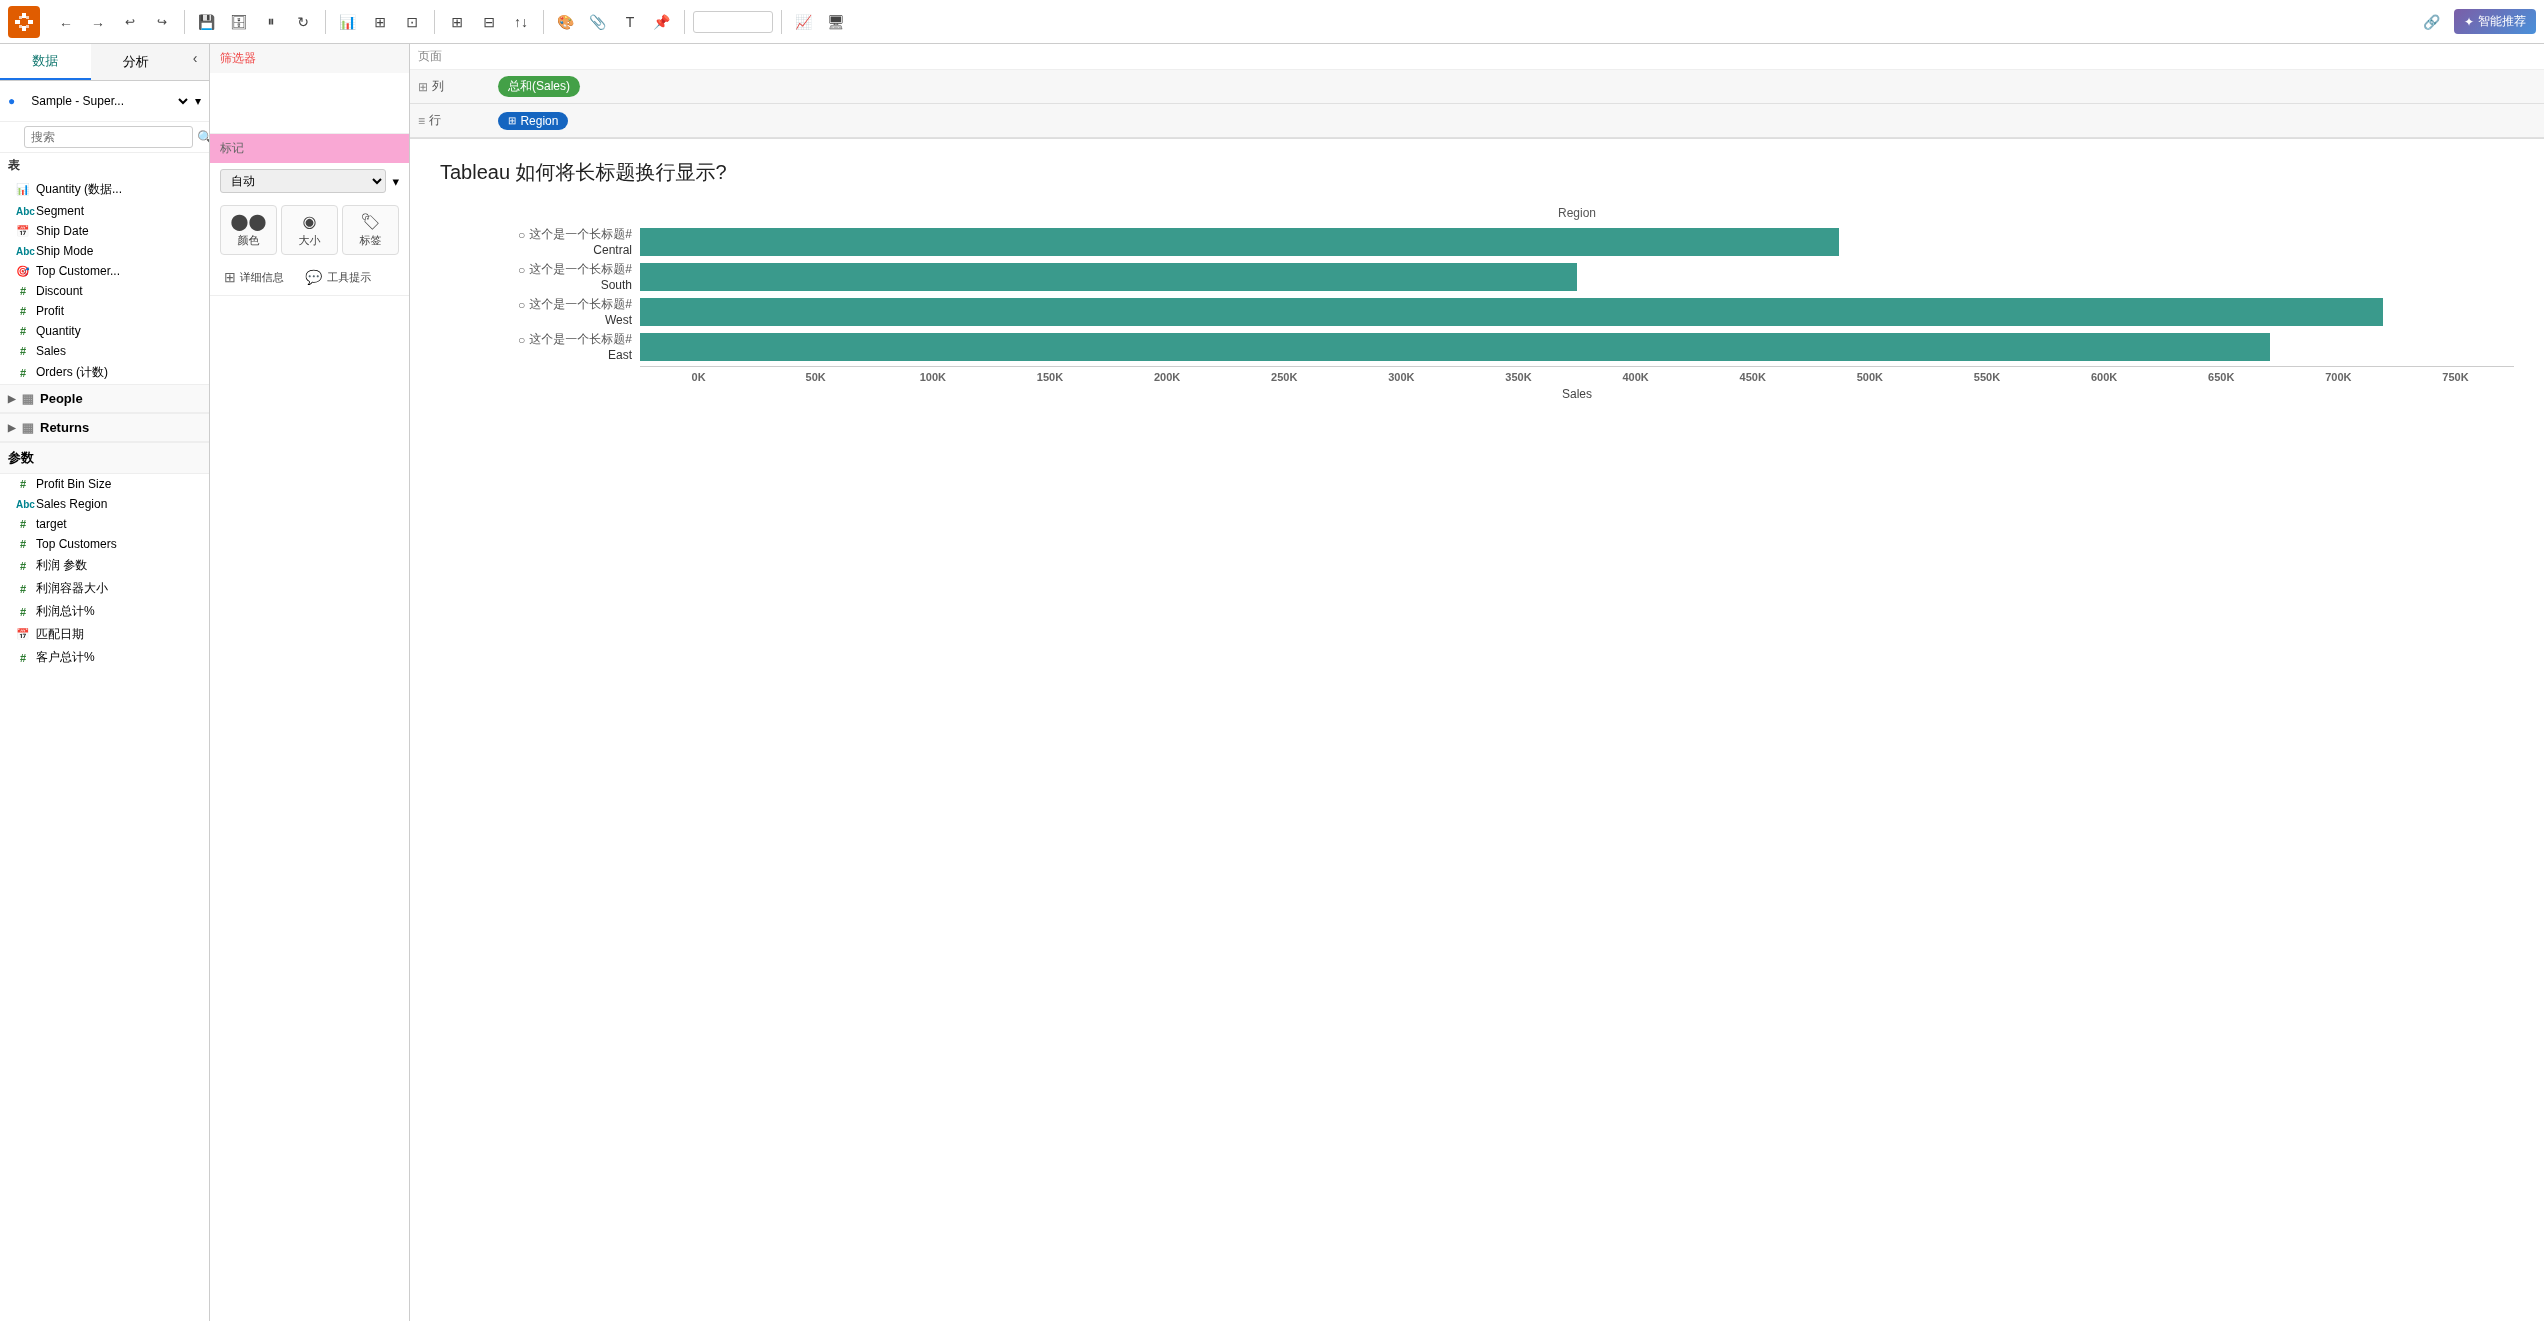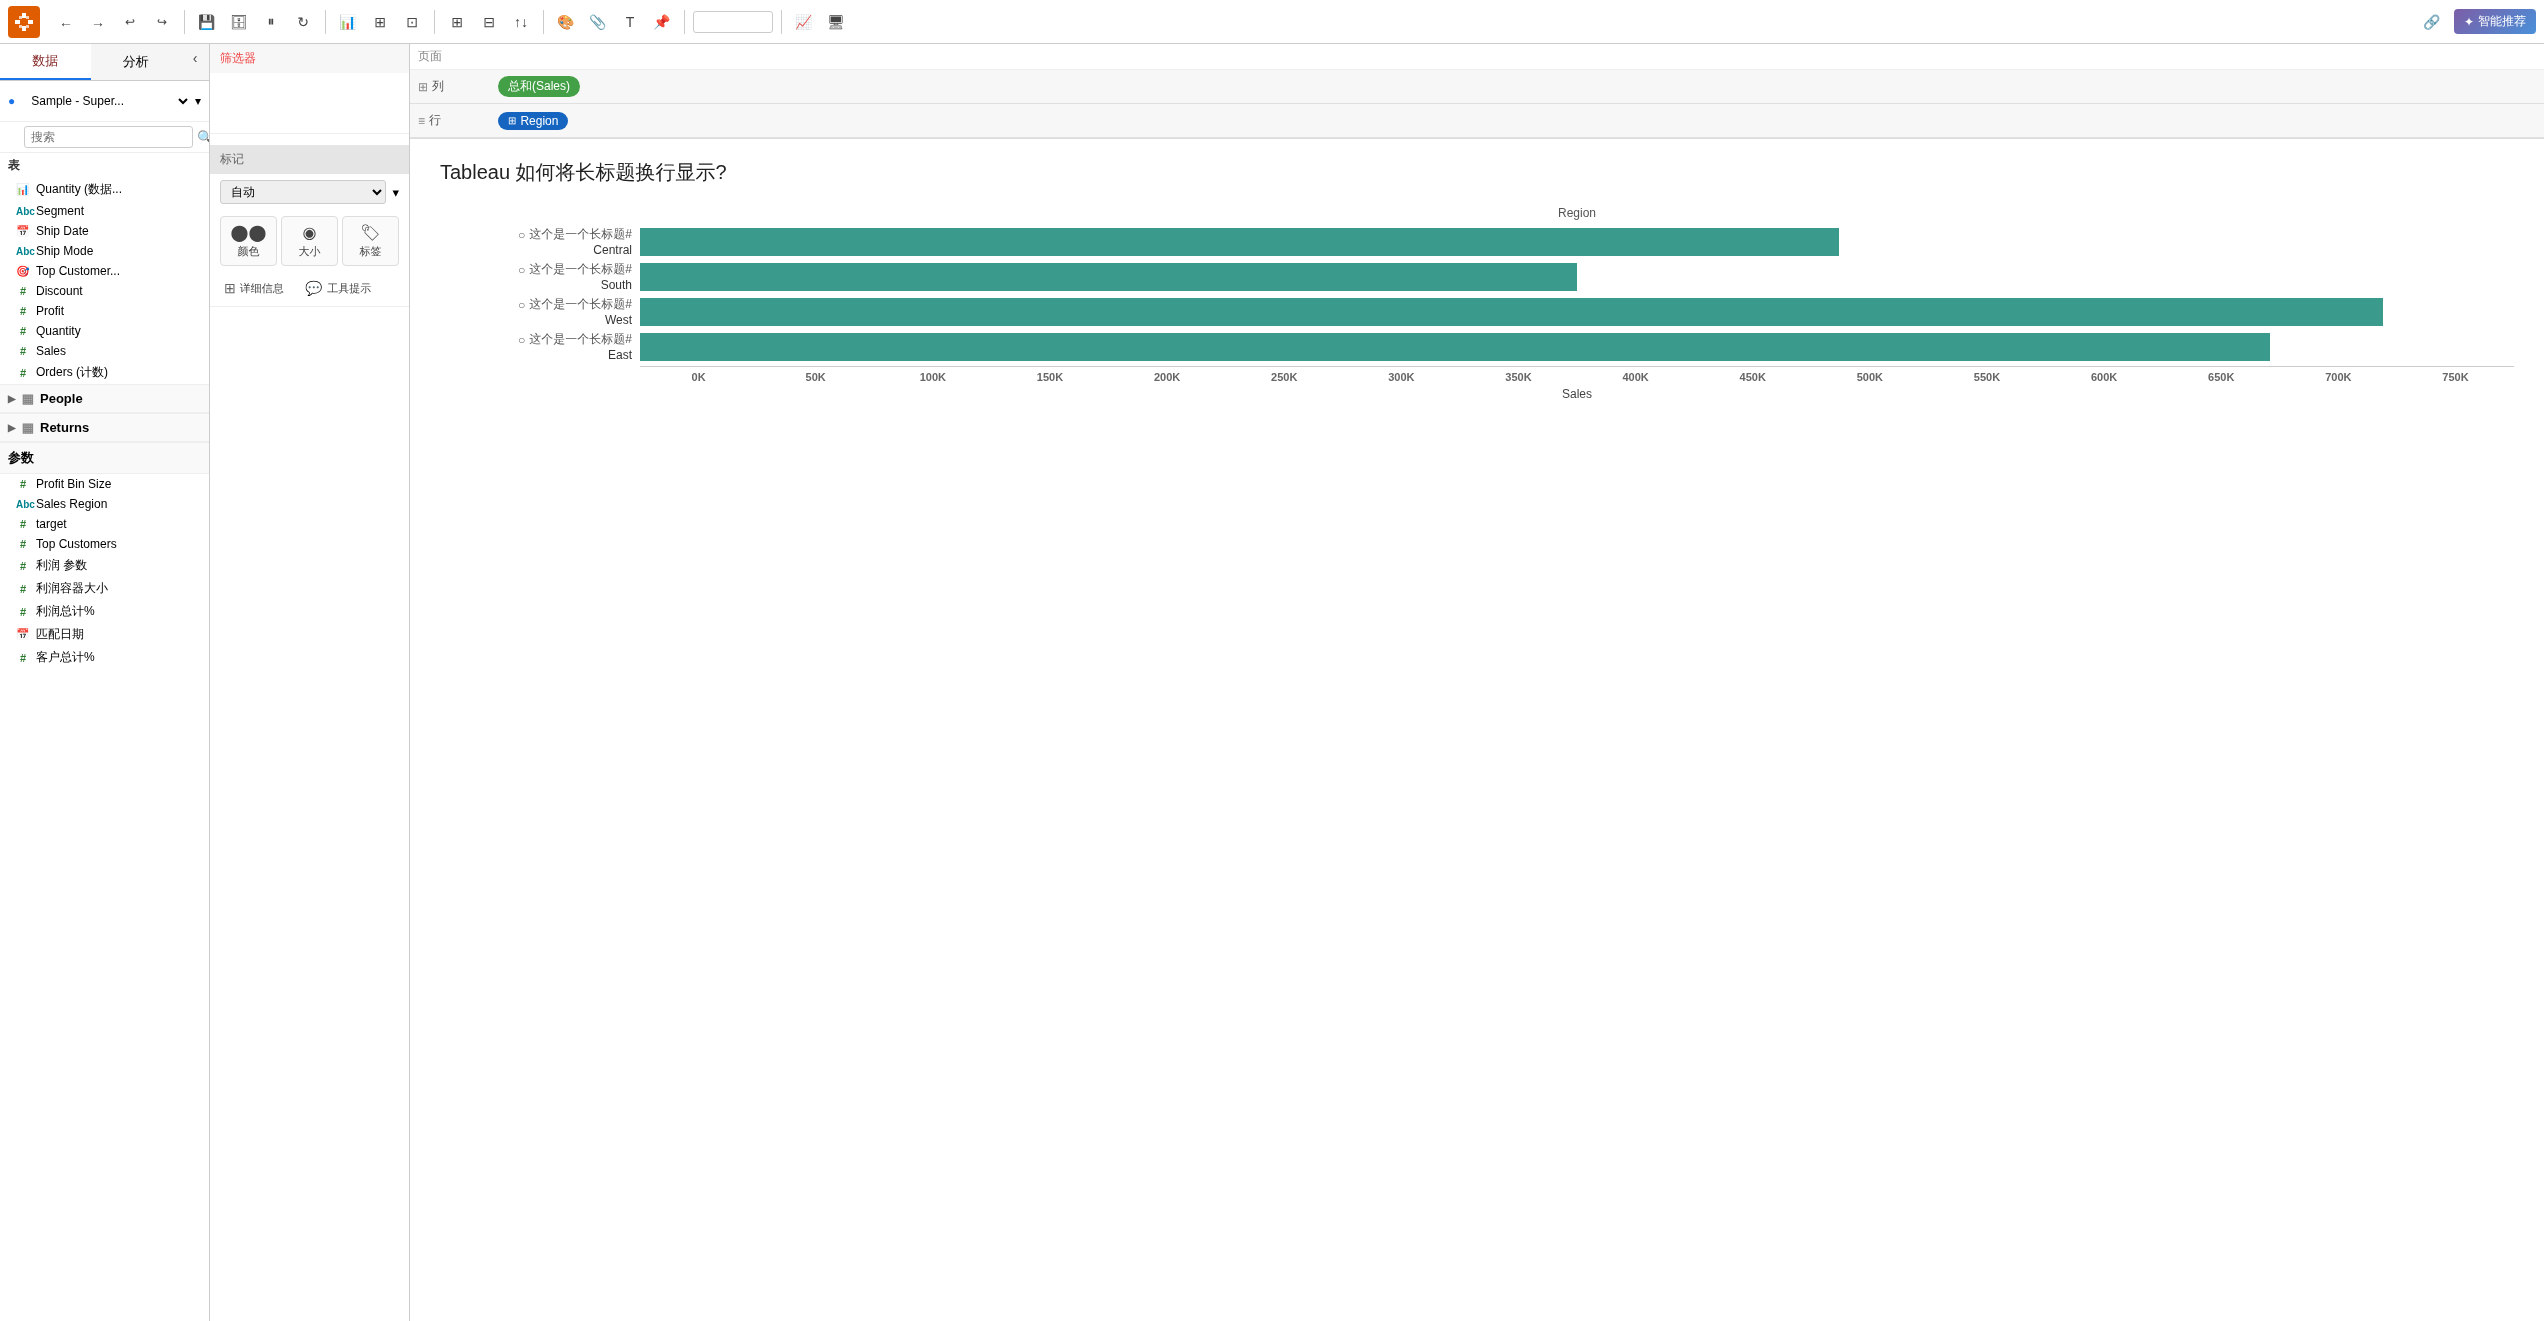--- a/index.html
+++ b/index.html
@@ -61,21 +61,21 @@
 
     .left-tabs {
       display: flex;
       border-bottom: 1px solid #ccc;
       background: #f5f5f5;
     }
     .left-tab {
       flex: 1; text-align: center; padding: 8px 4px;
       font-size: 13px; cursor: pointer; border: none; background: transparent;
     }
-    .left-tab.active { background: #fff; border-bottom: 2px solid #1a73e8; color: #7f1d1d; }
+    .left-tab.active { background: #fff; border-bottom: 2px solid #1a73e8; color: #0f766e; }
 
     .datasource-selector {
       display: flex; align-items: center; gap: 4px;
       padding: 6px 8px; border-bottom: 1px solid #eee;
       font-size: 12px;
     }
     .datasource-selector select {
       flex: 1; border: none; background: transparent; font-size: 12px; cursor: pointer;
     }
 
@@ -127,21 +127,21 @@
       flex-shrink: 0;
       display: flex;
       flex-direction: column;
     }
     .marks-section { border-bottom: 1px solid #eee; }
     .marks-section-title {
       padding: 6px 10px; font-size: 12px; color: #ef4444;
       background: #f7f7f7; font-weight: 500;
     }
     .filter-area { padding: 6px 10px; min-height: 60px; }
-    .marks-title { padding: 6px 10px; font-size: 12px; color: #666; background: #e5e5e5; margin-top: 11px; }
+    .marks-title { padding: 6px 10px; font-size: 12px; color: #666; background: #f9a8d4; }
     .marks-type-row {
       display: flex; align-items: center; gap: 6px; padding: 6px 10px;
     }
     .marks-type-select {
       border: 1px solid #ccc; border-radius: 3px; padding: 3px 6px;
       font-size: 12px; flex: 1; cursor: pointer;
     }
     .marks-buttons {
       display: grid; grid-template-columns: 1fr 1fr 1fr; gap: 4px;
       padding: 6px 10px 4px;

